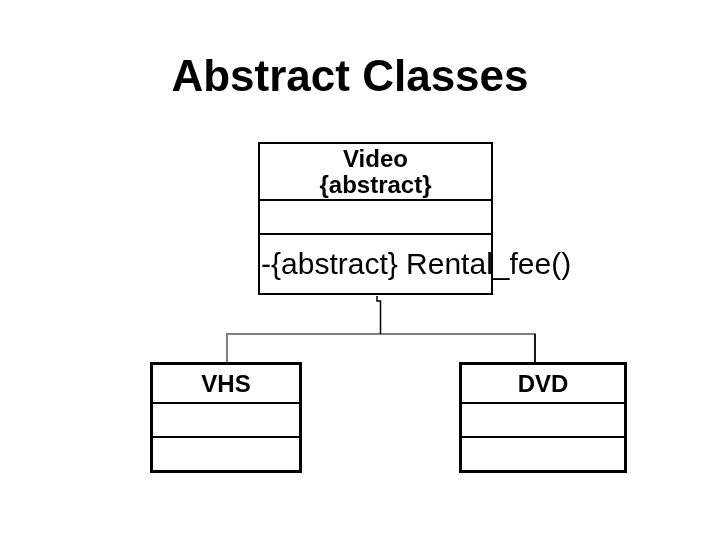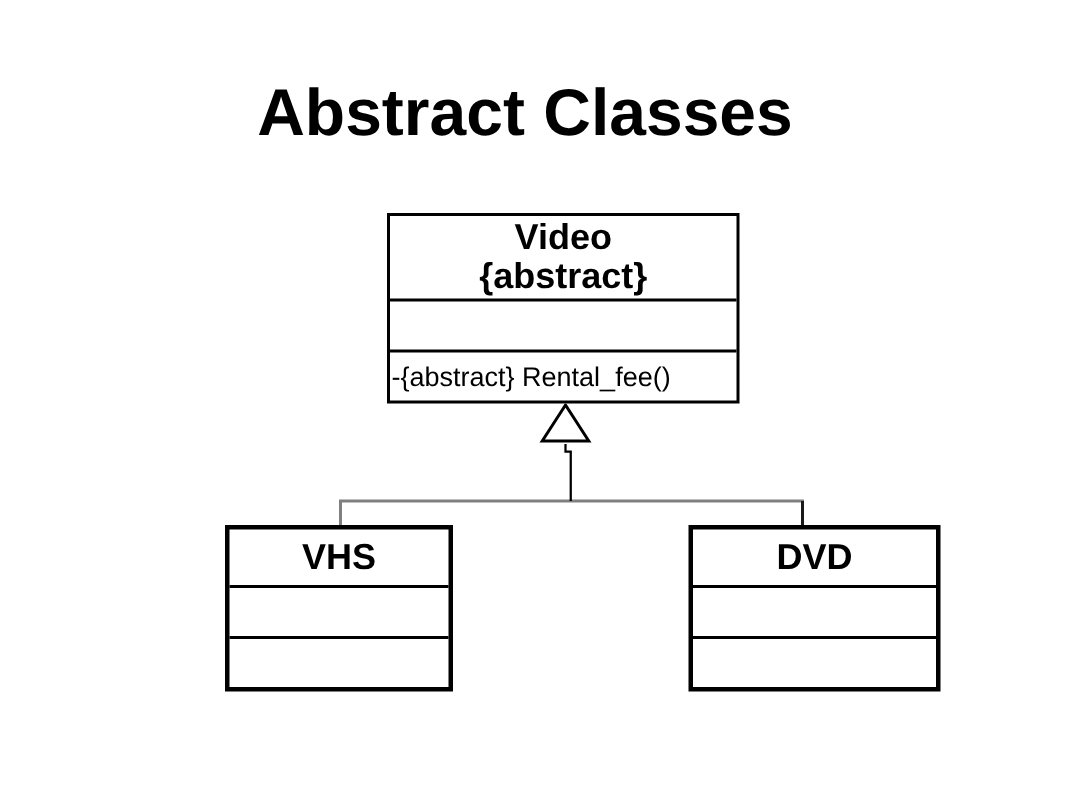--- a/index.html
+++ b/index.html
@@ -59,38 +59,38 @@
     font-weight: 700;
     font-size: 24px;
     line-height: 26px;
     text-align: center;
   }
   .ops-compartment {
     display: flex;
     align-items: center;
   }
   .op-text {
-    font-size: 18px;
+    font-size: 30px;
     line-height: 24px;
     padding-left: 1px;
     white-space: nowrap;
   }
   
   .video-box {
     left: 258px;
     top: 142px;
     width: 235px;
-    height: 127px;
+    height: 153px;
   }
   .video-box .name-compartment { height: 55px; }
   .video-box .attrs-compartment { height: 34px; }
   .video-box .ops-compartment { flex: 1; }
   
   .child-box {
-    top: 350px;
+    top: 362px;
     height: 111px;
     border-width: 3px;
   }
   .vhs-box { left: 150px; width: 152px; }
   .dvd-box { left: 459px; width: 168px; }
   .child-box .name-compartment { height: 37px; }
   .child-box .attrs-compartment { height: 34px; }
   .child-box .ops-compartment { flex: 1; }
 </style>
 </head>

